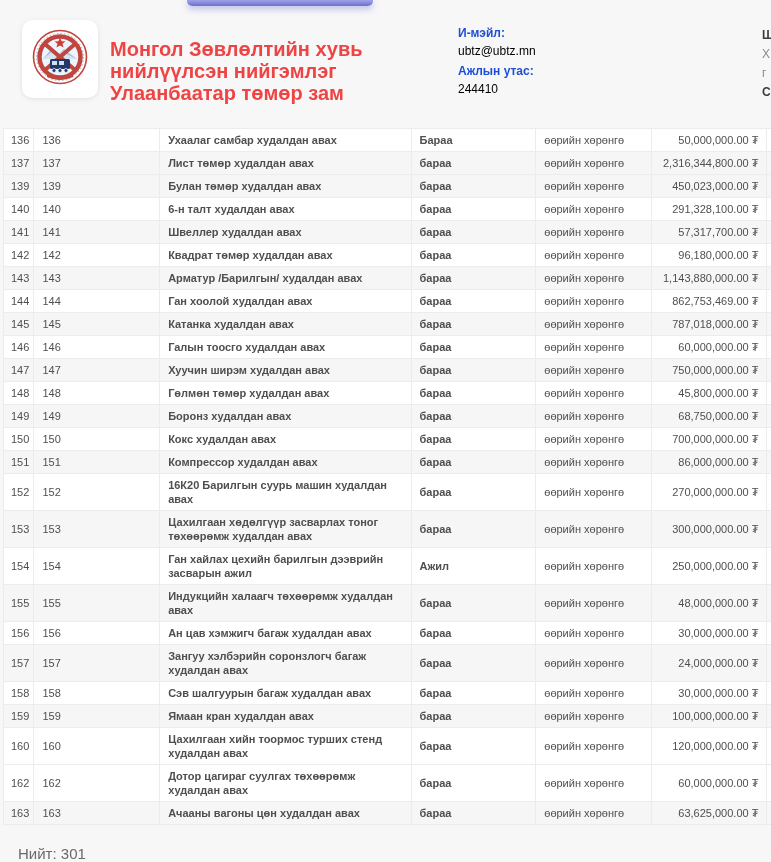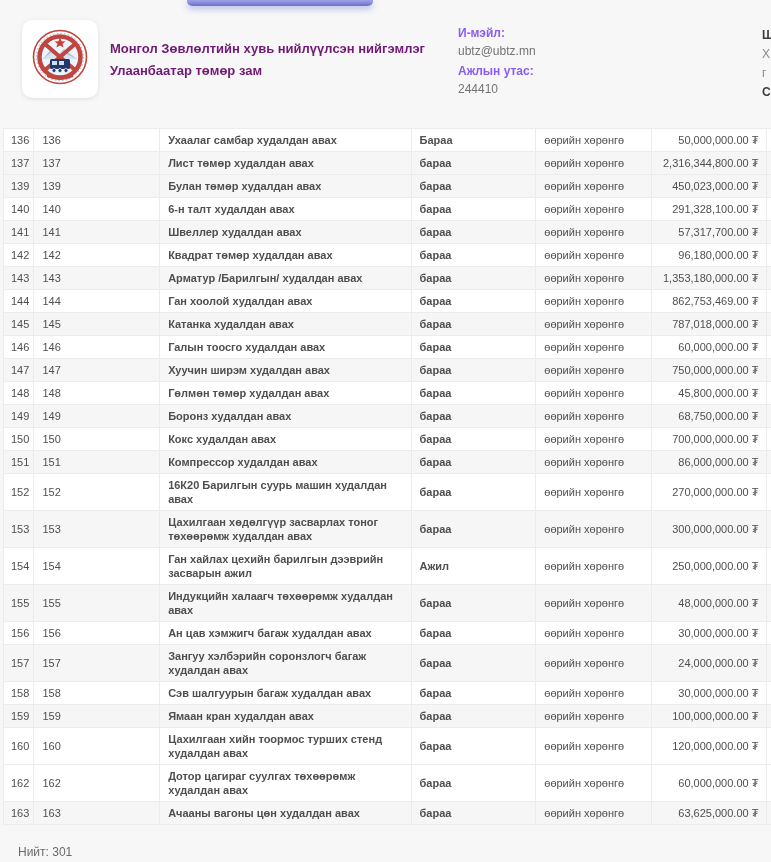--- a/index.html
+++ b/index.html
@@ -21,25 +21,25 @@
 
   
   .logo-card {
     position:absolute; left:22px; top:20px; width:76px; height:78px;
     background:#fff; border-radius:10px;
     box-shadow: 0 1px 4px rgba(0,0,0,.10);
     display:flex; align-items:center; justify-content:center;
   }
   .org-title {
     position:absolute; left:110px; top:38px; width:350px;
-    color:#701a75; font-size:13px; font-weight:bold; line-height:22px;
+    color:#ef4444; font-size:20px; font-weight:bold; line-height:22px;
   }
   .contact { position:absolute; left:458px; top:24px; width:200px; font-size:12px; }
-  .contact .lbl { color:#8b5cf6; font-weight:bold; line-height:18px; }
-  .contact .val { color:#737373; line-height:18px; margin-bottom:2px; }
+  .contact .lbl { color:#1d4ed8; font-weight:bold; line-height:18px; }
+  .contact .val { color:#000000; line-height:18px; margin-bottom:2px; }
   .cutoff-col {
     position:absolute; left:762px; top:26px; width:9px; height:90px;
     overflow:hidden; font-size:12px;
   }
   .cutoff-col div { line-height:19px; white-space:nowrap; }
   .cutoff-col .b { color:#3c3c3c; font-weight:bold; }
   .cutoff-col .g { color:#8b8b8b; }
 
   
   table.proc {
@@ -59,21 +59,21 @@
   .proc td.c-no    { width:30px;  padding-left:7px; }
   .proc td.c-code  { width:124px; }
   .proc td.c-name  { width:248px;font-weight:bold; }
   .proc td.c-type  { width:123px;font-weight:bold; }
   .proc td.c-fund  { width:114px; }
   .proc td.c-amt   { width:114px; text-align:right; white-space:nowrap; }
   .proc td.c-cut   { width:4px; border-right:none; padding:0; }
 
   .total-row {
     position:absolute; left:18px; top:845px;
-    font-size:12px; color:#6a6a6a;
+    font-size:15px; color:#6a6a6a;
   }
 </style>
 </head>
 <body>
 
 <div class="top-sliver"></div>
 
 <div class="logo-card">
   <span>
     <svg width="58" height="58" viewBox="0 0 58 58">
@@ -172,21 +172,21 @@
         <td class="c-fund">өөрийн хөрөнгө</td>
         <td class="c-amt">96,180,000.00 ₮</td>
         <td class="c-cut"></td>
       </tr>
       <tr class="alt">
         <td class="c-no">143</td>
         <td class="c-code">143</td>
         <td class="c-name">Арматур /Барилгын/ худалдан авах</td>
         <td class="c-type">бараа</td>
         <td class="c-fund">өөрийн хөрөнгө</td>
-        <td class="c-amt">1,353,180,000.00 ₮</td>
+        <td class="c-amt">1,143,880,000.00 ₮</td>
         <td class="c-cut"></td>
       </tr>
       <tr>
         <td class="c-no">144</td>
         <td class="c-code">144</td>
         <td class="c-name">Ган хоолой худалдан авах</td>
         <td class="c-type">бараа</td>
         <td class="c-fund">өөрийн хөрөнгө</td>
         <td class="c-amt">862,753,469.00 ₮</td>
         <td class="c-cut"></td>

